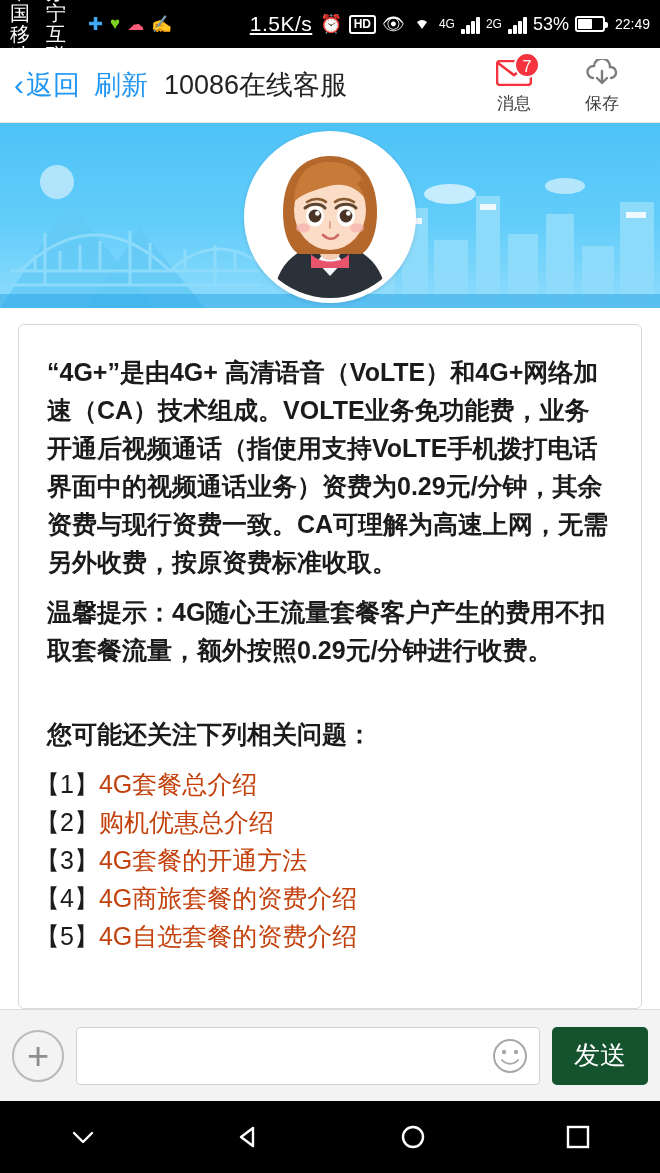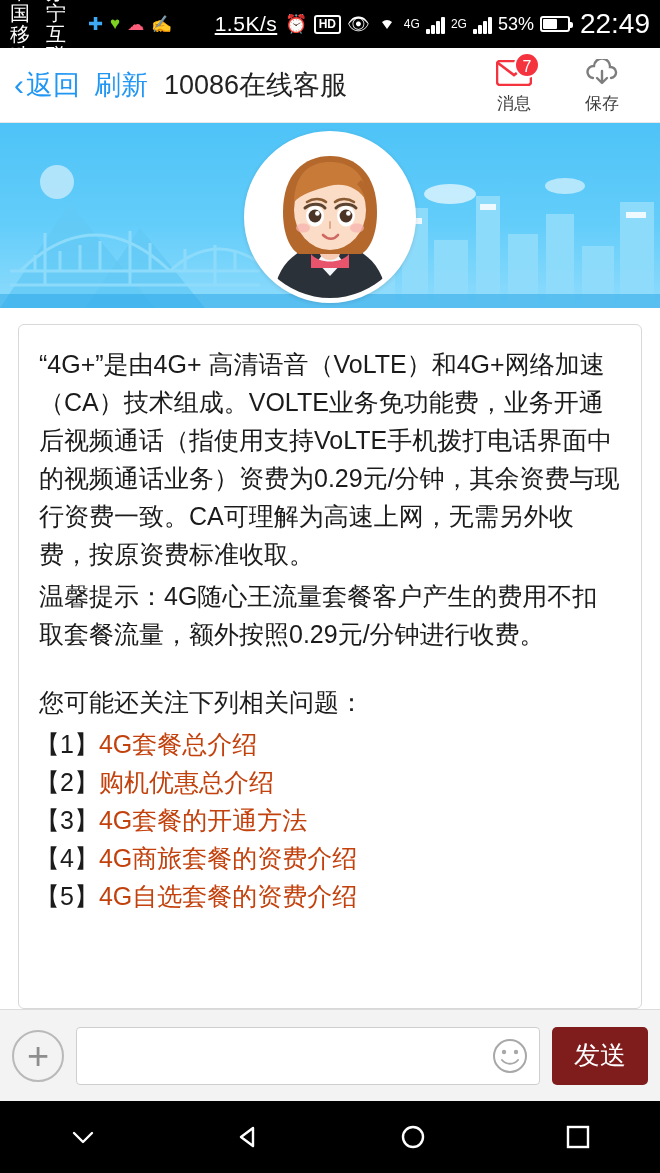--- a/index.html
+++ b/index.html
@@ -84,21 +84,21 @@
     position: relative; display: inline-block;
   }
   .battery::after {
     content: ""; position: absolute; right: -5px; top: 4px;
     width: 3px; height: 6px; background: #fff; border-radius: 0 2px 2px 0;
   }
   .battery > span {
     position: absolute; left: 1px; top: 1px; bottom: 1px;
     width: 55%; background: #fff; border-radius: 1px;
   }
-  .clock { font-size: 28px; margin-left: 4px; }
+  .clock { font-size: 14px; margin-left: 4px; }
 
   
   .appbar {
     height: 75px;
     background: #ffffff;
     display: flex;
     align-items: center;
     padding: 0 14px;
     flex: 0 0 auto;
     border-bottom: 1px solid #e8e8e8;
@@ -187,21 +187,21 @@
   .bubble {
     border: 1px solid #d8d8d8;
     border-radius: 6px;
     background: #ffffff;
     padding: 16px 16px 20px 16px;
     font-size: 25px;
     line-height: 1.52;
     color: #1b1b1b;
     height: 100%;
   }
-  .bubble p { margin: 4px; }
+  .bubble p { margin: 12px; font-weight: bold; }
   .gap { height: 22px; }
   .qlist { margin-top: 2px; }
   .qrow { display: flex; align-items: baseline; white-space: nowrap; }
   .qnum { color: #1b1b1b; }
   .qlink { color: #c2410c; }
 
   
   .inputbar {
     flex: 0 0 auto;
     height: 92px;
@@ -233,21 +233,21 @@
     flex: 1 1 auto; border: none; outline: none;
     font-size: 24px; color: #333; background: transparent;
     font-family: "Liberation Sans", sans-serif;
   }
   .smiley {
     width: 38px; height: 38px; flex: 0 0 auto;
     color: #9a9a9a;
   }
   .send {
     flex: 0 0 auto;
-    background: #7f1d1d; color: #fff;
+    background: #14532d; color: #fff;
     border: none; border-radius: 5px;
     width: 96px; height: 58px;
     font-size: 26px;
     font-family: "Liberation Sans", sans-serif;
   }
 
   
   .navbar {
     flex: 0 0 auto;
     height: 72px;

